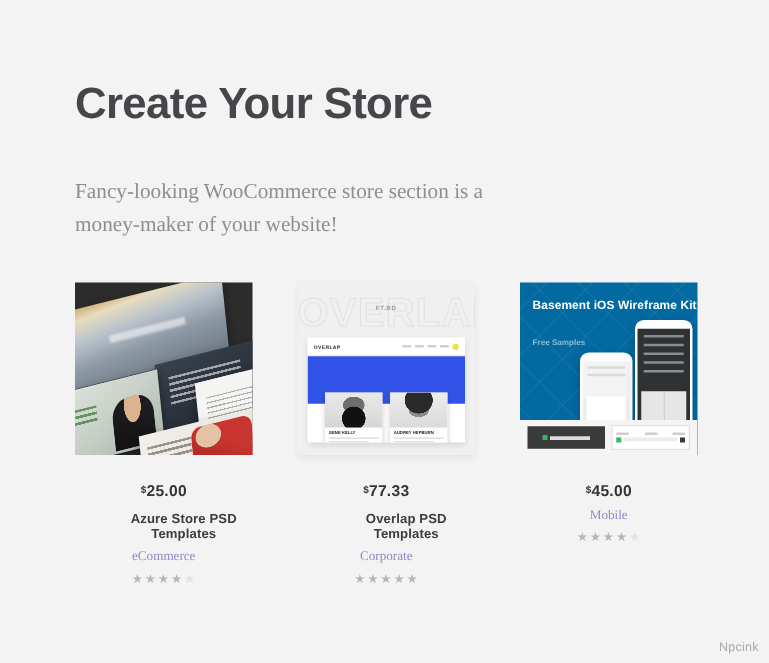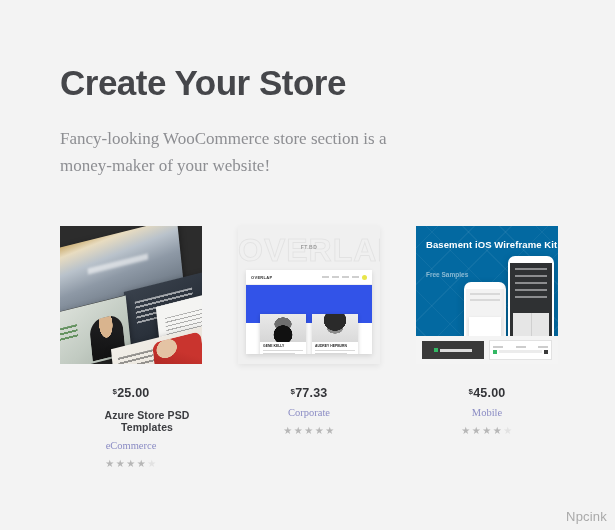--- a/index.html
+++ b/index.html
@@ -35,21 +35,21 @@
     color: #45464a;
     letter-spacing: -0.5px;
     margin: 0;
     line-height: 1.1;
   }
   .page-subtitle {
     font-family: "Liberation Serif", serif;
     font-size: 17px;
     color: #8d8e92;
     line-height: 1.62;
-    margin: 22px 0 0 0;
+    margin: 36px 0 0 0;
     max-width: 352px;
   }
 
   
   .products {
     position: absolute;
     left: 60px;
     top: 226px;
     width: 498px;
     display: flex;
@@ -476,21 +476,21 @@
     letter-spacing: 0.5px;
   }
   .star { color: #b6b6b6; }
   .star.off { color: #e2e2e2; }
 
   
   .watermark {
     position: absolute;
     right: 8px;
     bottom: 6px;
-    font-size: 13px;
+    font-size: 10px;
     color: #a9a9a9;
     letter-spacing: 0.2px;
   }
 </style>
 </head>
 <body>
 
 <div class="page">
 
   <div class="header">
@@ -560,20 +560,21 @@
 
                 </div>
               </div>
             </div>
           </div>
         </div>
       </div>
       <div class="price">
         <span class="cur">$</span><span>77.33</span>
       </div>
+      <div class="p-name">Overlap PSD Templates</div>
       <div class="p-cat">Corporate</div>
       <div class="stars">
         <span class="star">★</span>
         <span class="star">★</span>
         <span class="star">★</span>
         <span class="star">★</span>
         <span class="star">★</span>
       </div>
     </div>
 

